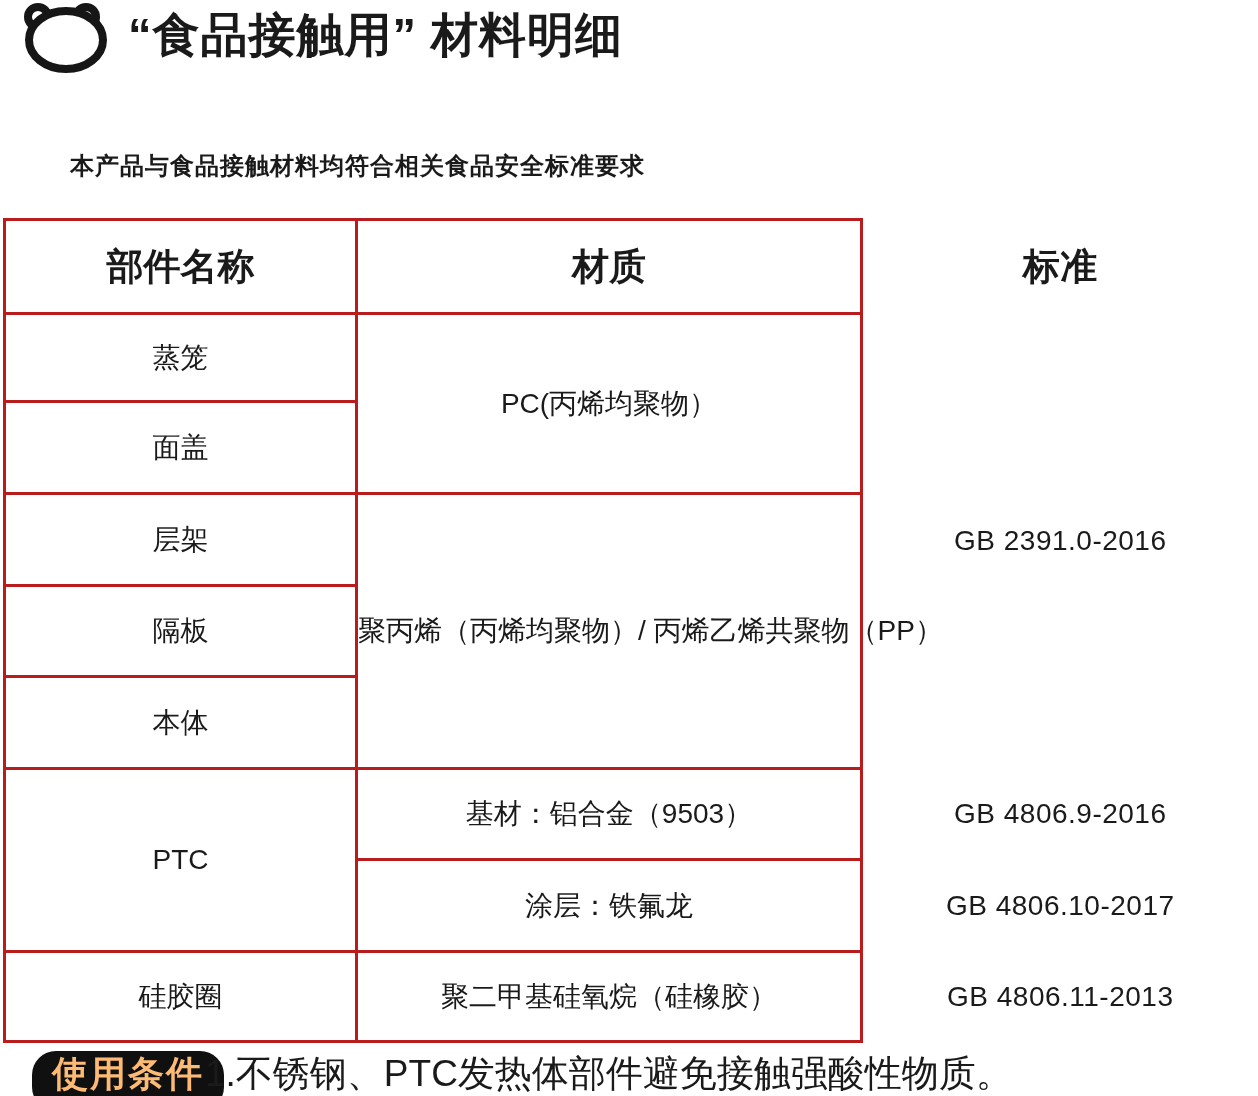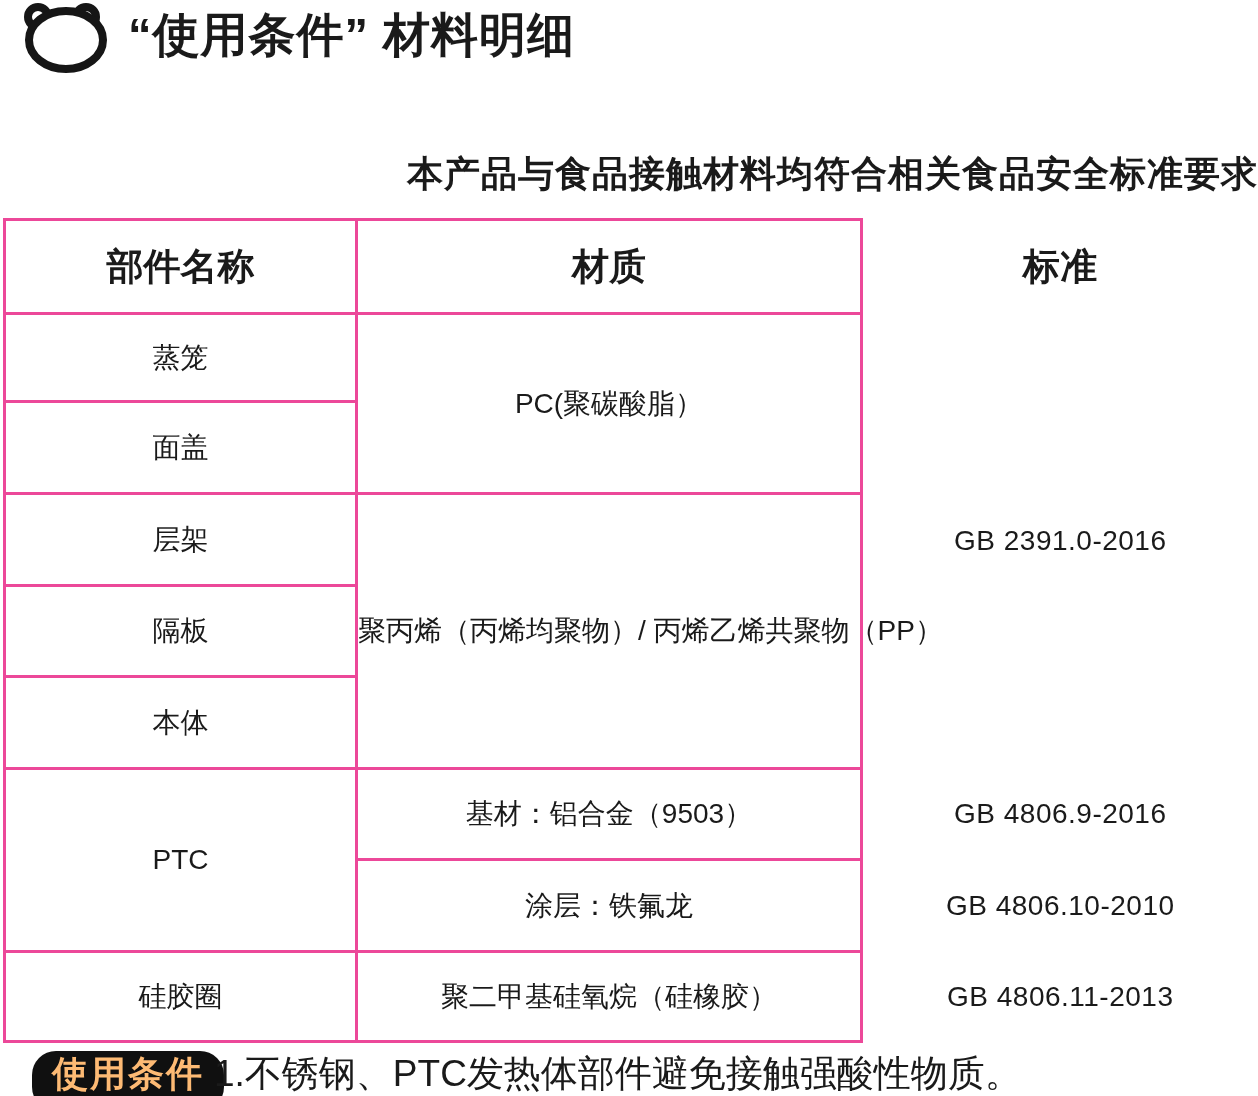--- a/index.html
+++ b/index.html
@@ -19,22 +19,22 @@
   }
   .page-title {
     position:absolute; left:128px; top:4px;
     font-size:47px; font-weight:bold; letter-spacing:1px;
     white-space:nowrap;
   }
 
   
   .subtitle {
     position:absolute; left:70px; right:0; top:150px;
-    text-align:right;
-    font-size:36px; font-weight:bold;
+    text-align:left;
+    font-size:24px; font-weight:bold;
     letter-spacing:1px;
     white-space:nowrap;
   }
 
   
   table.materials {
     position:absolute; left:3px; top:218px;
     width:1253px;
     border-collapse:collapse;
     table-layout:fixed;
@@ -42,70 +42,70 @@
   table.materials td, table.materials th {
     padding:0;
     text-align:center;
     vertical-align:middle;
     font-size:28px;
     font-weight:normal;
     overflow:visible;
     white-space:nowrap;
   }
   table.materials th { font-weight:bold; font-size:37px; }
-  .b  { border:3px solid #ec4899; }
+  .b  { border:3px solid #b91c1c; }
   .nb { border:none; }
   .std { padding-left:84px; font-size:37px; letter-spacing:0.5px; }
   .pre { white-space:pre-line; line-height:1.45; }
 
   
   .usage-badge {
     position:absolute; left:32px; top:1051px;
     height:60px; line-height:45px;
     padding:0 20px;
     background:#101010; color:#fdba74;
     border-radius:24px;
     font-size:36px; font-weight:bold;
     letter-spacing:2px;
     white-space:nowrap;
   }
   .usage-note {
-    position:absolute; left:214px; top:1051px;
+    position:absolute; left:205px; top:1051px;
     line-height:46px;
     font-size:37px;
     white-space:nowrap;
   }
 </style>
 </head>
 <body>
 
 <svg class="logo" viewBox="0 0 92 72" xmlns="http://www.w3.org/2000/svg">
   <circle cx="18" cy="15" r="10" fill="#ffffff" stroke="#161616" stroke-width="8"></circle>
   <circle cx="66" cy="15" r="10" fill="#ffffff" stroke="#161616" stroke-width="8"></circle>
   <ellipse cx="46" cy="38" rx="37" ry="29" fill="#ffffff" stroke="#161616" stroke-width="8"></ellipse>
 </svg>
-<h1 class="page-title">“使用条件” 材料明细</h1>
+<h1 class="page-title">“食品接触用” 材料明细</h1>
 
 <p class="subtitle">本产品与食品接触材料均符合相关食品安全标准要求</p>
 
 <table class="materials">
   <colgroup>
     <col style="width:352px">
     <col style="width:505px">
     <col style="width:396px">
   </colgroup>
   <tbody>
     <tr style="height:94px">
       <th class="b">部件名称</th>
       <th class="b">材质</th>
       <th class="nb std">标准</th>
     </tr>
     <tr style="height:88px">
       <td class="b">蒸笼</td>
-      <td class="b" rowspan="2">PC(聚碳酸脂）</td>
+      <td class="b" rowspan="2">PC(丙烯均聚物）</td>
       <td class="nb std" rowspan="5">GB 2391.0-2016</td>
     </tr>
     <tr style="height:92px">
       <td class="b">面盖</td>
     </tr>
     <tr style="height:92px">
       <td class="b">层架</td>
       <td class="b pre" rowspan="3">聚丙烯（丙烯均聚物）/
 丙烯乙烯共聚物（PP）</td>
     </tr>
@@ -115,21 +115,21 @@
     <tr style="height:92px">
       <td class="b">本体</td>
     </tr>
     <tr style="height:91px">
       <td class="b" rowspan="2">PTC</td>
       <td class="b">基材：铝合金（9503）</td>
       <td class="nb std">GB 4806.9-2016</td>
     </tr>
     <tr style="height:92px">
       <td class="b">涂层：铁氟龙</td>
-      <td class="nb std">GB 4806.10-2010</td>
+      <td class="nb std">GB 4806.10-2017</td>
     </tr>
     <tr style="height:90px">
       <td class="b">硅胶圈</td>
       <td class="b">聚二甲基硅氧烷（硅橡胶）</td>
       <td class="nb std">GB 4806.11-2013</td>
     </tr>
   </tbody>
 </table>
 
 <div class="usage-badge">使用条件</div>

